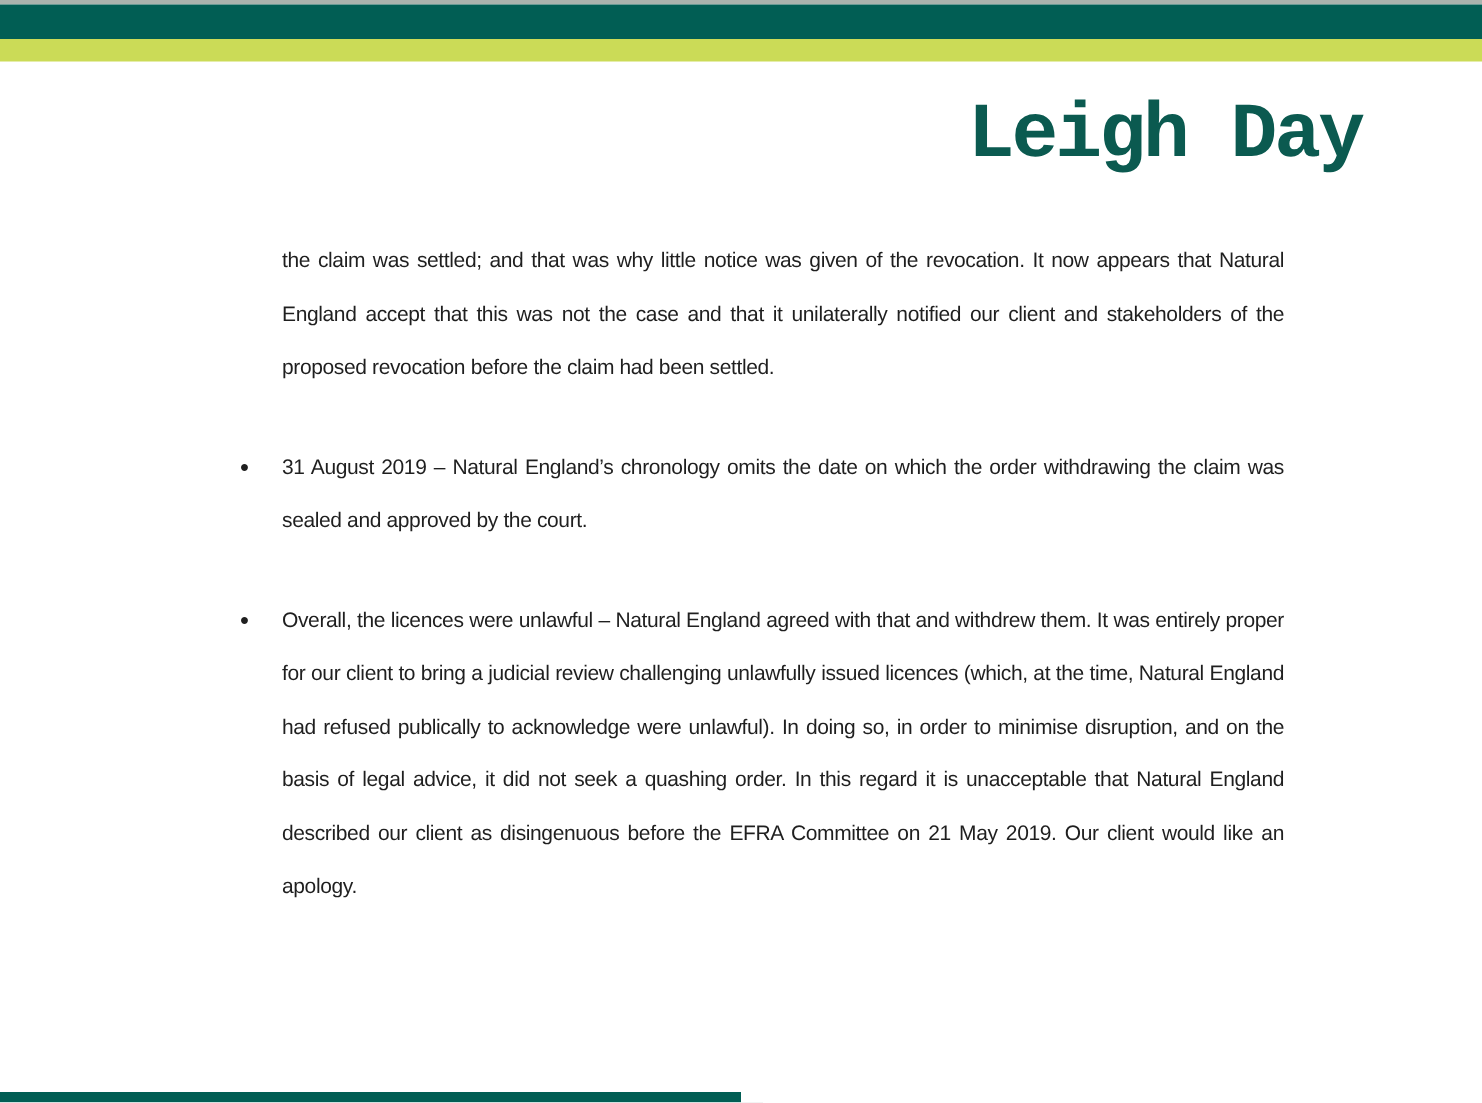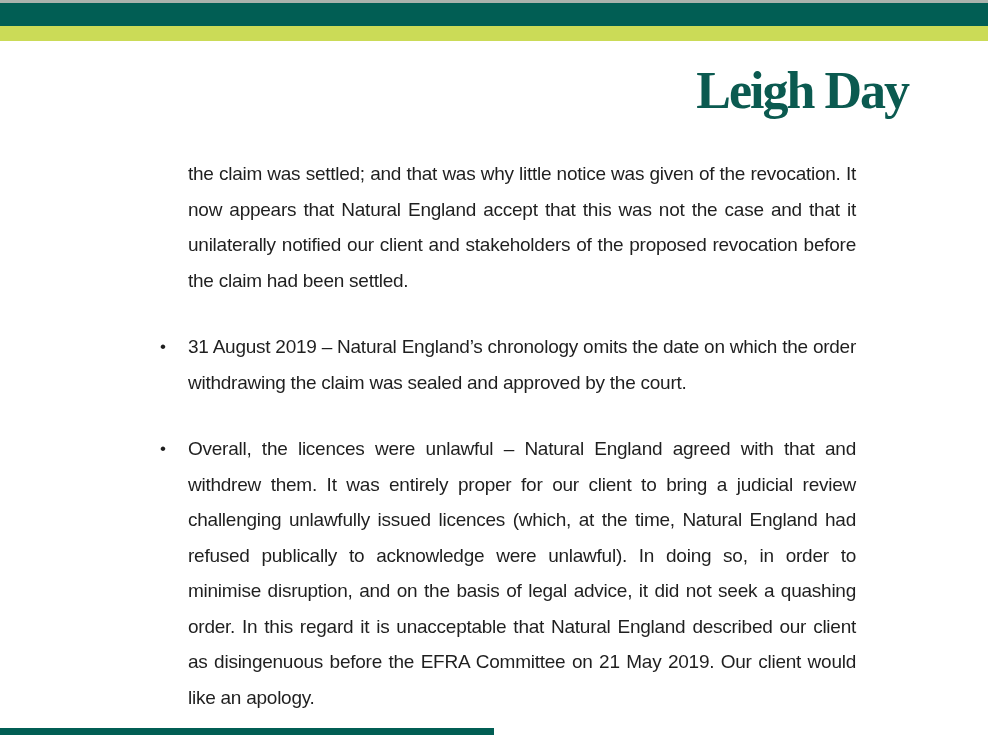--- a/index.html
+++ b/index.html
@@ -25,32 +25,32 @@
   .logo{
     position:absolute;
     top:62px;
     right:80px;
     color:var(--logo);
     font-size:52px;
     font-weight:800;
     letter-spacing:-2px;
     line-height:1.1;
     white-space:nowrap;
-    font-family:Liberation Serif, serif;
+    font-family:Liberation Mono, monospace;
   }
   .content{
     position:absolute;
     left:188px;
     top:156px;
     width:668px;
     color:var(--text);
   }
   .para{
     margin:0 0 31px 0;
-    font-size:19px;
+    font-size:14px;
     line-height:35.5px;
     letter-spacing:-0.25px;
     text-align:justify;
   }
   .bullet{
     position:relative;
   }
   .bullet .marker{
     position:absolute;
     left:-28px;

